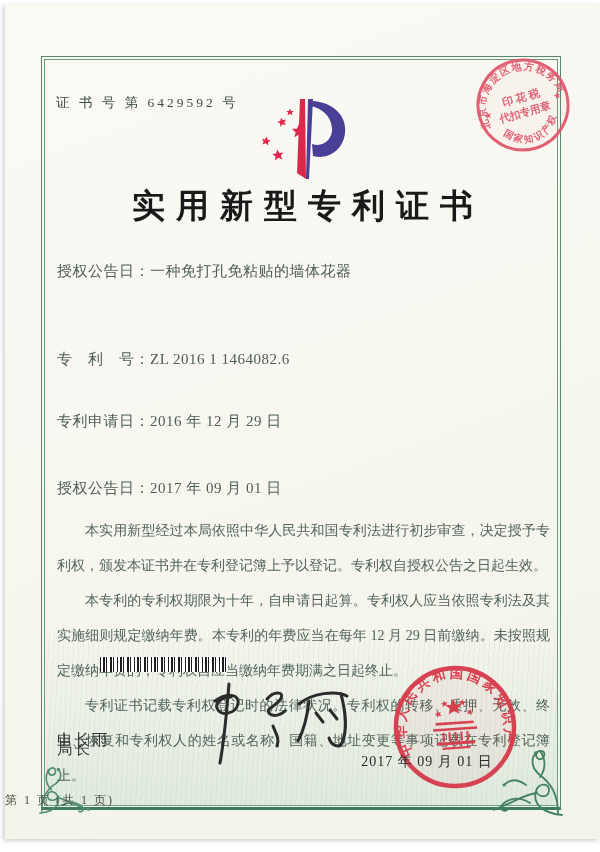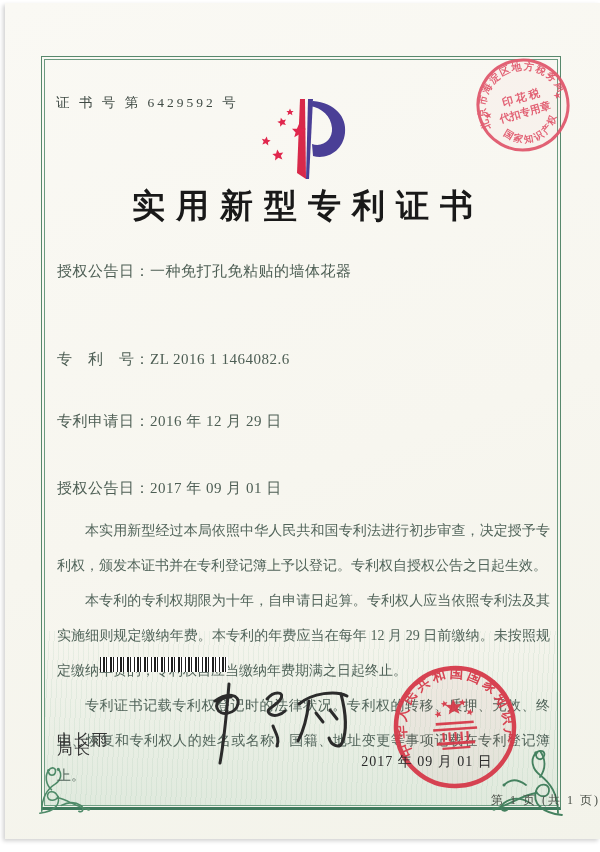--- a/index.html
+++ b/index.html
@@ -63,21 +63,21 @@
   .officer-name{position:absolute;left:52px;top:727px;font-size:15.5px;color:#333;
     font-family:"Liberation Sans","DejaVu Sans",sans-serif;letter-spacing:2px;text-align:center;}
   .signature{position:absolute;left:188px;top:670px;width:168px;height:102px;}
   .issuing-seal{position:absolute;left:382px;top:656px;width:136px;height:136px;
     transform:rotate(-4deg);opacity:.95;}
   .seal-date{
     position:absolute;left:352px;top:750px;width:140px;text-align:center;
     font-size:14px;color:#2a2a2a;letter-spacing:1px;z-index:5;
   }
   .page-footer{
-    position:absolute;left:0;right:0;top:789px;text-align:right;
+    position:absolute;left:0;right:0;top:789px;text-align:left;
     font-size:12px;color:#4a5048;letter-spacing:2px;
   }
   .corner-ornament{position:absolute;pointer-events:none;}
   .orn-bl{left:-10px;bottom:-14px;width:78px;height:78px;}
   .orn-br{right:-10px;bottom:-16px;width:96px;height:96px;transform:scaleX(-1);}
   .arc-text{fill:#d63a4a;font-weight:bold;}
   .stamp-text{fill:#e0556a;font-weight:bold;}
 </style>
 </head>
 <body>

